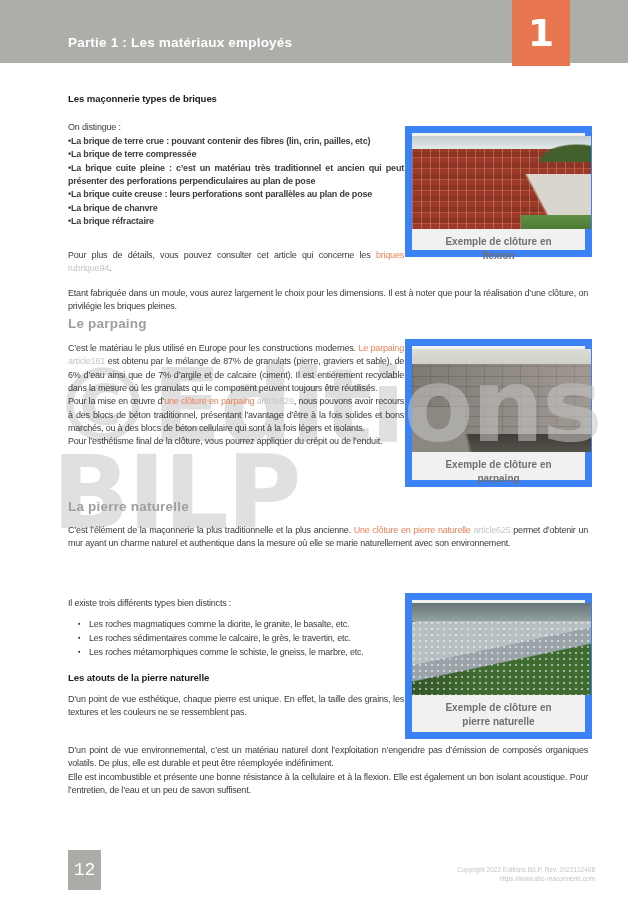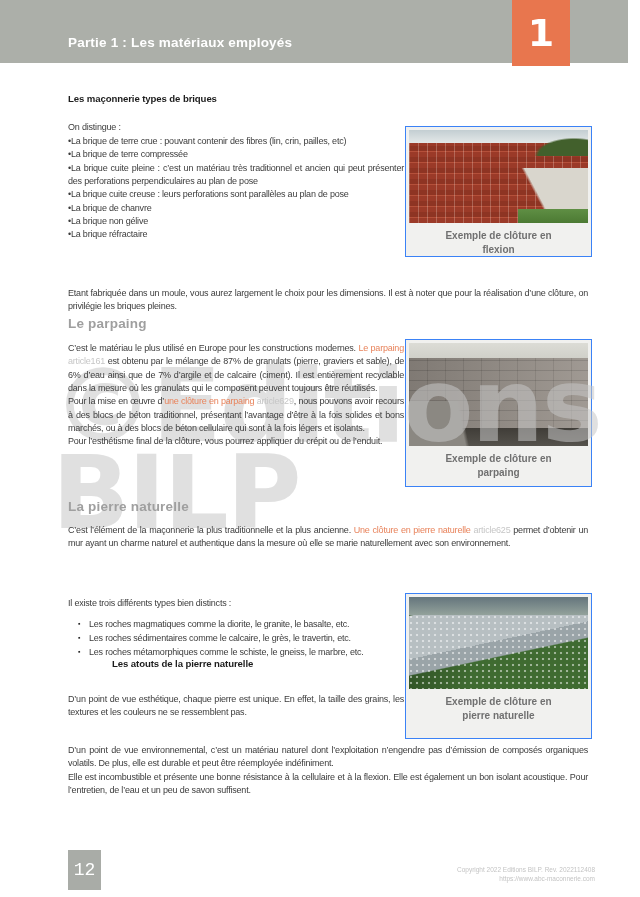--- a/index.html
+++ b/index.html
@@ -15,25 +15,25 @@
 
   
   .t{position:absolute;font-size:9px;line-height:13.35px;letter-spacing:-0.2px;z-index:3;}
   .just{text-align:justify;}
   .subhead{font-size:9.6px;font-weight:bold;color:#1c1c1c;letter-spacing:-0.1px;}
   .grayhead{font-size:13.5px;font-weight:bold;color:#9f9f9f;letter-spacing:.2px;}
   .link{color:#e8835b;}
   .ref{color:#c6c6c6;}
   .t p{margin:0;}
 
-  .b-line{white-space:normal;}
+  .b-line{white-space:normal;font-weight:bold;}
   .sq{display:inline-block;width:11px;font-size:7px;vertical-align:1px;color:#2a2a2a;}
 
   
-  .figure{position:absolute;left:405px;width:187px;background:#f1f1ef;border:1px solid #3b82f6;box-sizing:border-box;z-index:1;}
+  .figure{position:absolute;left:405px;width:187px;background:#f1f1ef;border:7px solid #3b82f6;box-sizing:border-box;z-index:1;}
   .photo{width:179px;margin:3px auto 0;}
   .caption{font-size:10px;line-height:13.5px;font-weight:bold;color:#707070;text-align:center;padding:6px 6px 4px;}
 
   .photo-brick{height:93px;background-color:#a63f2c;
     background-image:
       radial-gradient(ellipse at 80% 100%, #42602c 0 45%, rgba(0,0,0,0) 50%),
       linear-gradient(#c3ced2,#e4e8e8),
       linear-gradient(to top,#4c7a33 0,#5f8f44 100%),
       linear-gradient(62deg, rgba(0,0,0,0) 0 58%, #d9d6cd 60%),
       repeating-linear-gradient(90deg, rgba(255,240,230,.25) 0 1px, rgba(0,0,0,0) 1px 9px),
@@ -117,24 +117,26 @@
 
   <div class="t subhead" style="left:68px;top:92px;">Les maçonnerie types de briques</div>
   <div class="t" style="left:68px;top:121px;">On distingue :</div>
 
   <div class="t" style="left:68px;top:135px;width:336px;">
     <div class="b-line"><span>•</span><span>La brique de terre crue : pouvant contenir des fibres (lin, crin, pailles, etc)</span></div>
     <div class="b-line"><span>•</span><span>La brique de terre compressée</span></div>
     <div class="b-line just"><span>•</span><span>La brique cuite pleine : c’est un matériau très traditionnel et ancien qui peut présenter des perforations perpendiculaires au plan de pose</span></div>
     <div class="b-line"><span>•</span><span>La brique cuite creuse : leurs perforations sont parallèles au plan de pose</span></div>
     <div class="b-line"><span>•</span><span>La brique de chanvre</span></div>
-    <div class="b-line"><span>•</span><span>La brique non gélive</span></div>
     <div class="b-line"><span>•</span><span>La brique réfractaire</span></div>
   </div>
 
+  <div class="t just" style="left:68px;top:249px;width:336px;">
+    <span>Pour plus de détails, vous pouvez consulter cet article qui concerne les </span><span class="link">briques</span><span class="ref"> rubrique94</span><span>.</span>
+  </div>
 
   <div class="t just" style="left:68px;top:287px;width:520px;">Etant fabriquée dans un moule, vous aurez largement le choix pour les dimensions. Il est à noter que pour la réalisation d’une clôture, on privilégie les briques pleines.</div>
 
   <div class="t grayhead" style="left:68px;top:317px;">Le parpaing</div>
   <div class="t just" style="left:68px;top:342px;width:336px;">
     <p><span>C’est le matériau le plus utilisé en Europe pour les constructions modernes. </span><span class="link">Le parpaing</span><span class="ref"> article161</span><span> est obtenu par le mélange de 87% de granulats (pierre, graviers et sable), de 6% d’eau ainsi que de 7% d’argile et de calcaire (ciment). Il est entièrement recyclable dans la mesure où les granulats qui le composent peuvent toujours être réutilisés.</span></p>
     <p><span>Pour la mise en œuvre d’</span><span class="link">une clôture en parpaing</span><span class="ref"> article629</span><span>, nous pouvons avoir recours à des blocs de béton traditionnel, présentant l’avantage d’être à la fois solides et bons marchés, ou à des blocs de béton cellulaire qui sont à la fois légers et isolants.</span></p>
     <p>Pour l’esthétisme final de la clôture, vous pourrez appliquer du crépit ou de l’enduit.</p>
   </div>
 
@@ -144,21 +146,21 @@
   </div>
 
   <div class="t" style="left:68px;top:597px;">Il existe trois différents types bien distincts :</div>
 
   <div class="t" style="left:78px;top:617px;width:330px;line-height:14.2px;">
     <div><span class="sq">▪</span><span>Les roches magmatiques comme la diorite, le granite, le basalte, etc.</span></div>
     <div><span class="sq">▪</span><span>Les roches sédimentaires comme le calcaire, le grès, le travertin, etc.</span></div>
     <div><span class="sq">▪</span><span>Les roches métamorphiques comme le schiste, le gneiss, le marbre, etc.</span></div>
   </div>
 
-  <div class="t subhead" style="left:68px;top:657px;margin-left:44px;">Les atouts de la pierre naturelle</div>
+  <div class="t subhead" style="left:68px;top:671px;">Les atouts de la pierre naturelle</div>
   <div class="t just" style="left:68px;top:693px;width:336px;">D’un point de vue esthétique, chaque pierre est unique. En effet, la taille des grains, les textures et les couleurs ne se ressemblent pas.</div>
 
   <div class="t just" style="left:68px;top:744px;width:520px;">
     <p>D’un point de vue environnemental, c’est un matériau naturel dont l’exploitation n’engendre pas d’émission de composés organiques volatils. De plus, elle est durable et peut être réemployée indéfiniment.</p>
     <p>Elle est incombustible et présente une bonne résistance à la cellulaire et à la flexion. Elle est également un bon isolant acoustique. Pour l’entretien, de l’eau et un peu de savon suffisent.</p>
   </div>
 
   <div class="page-box">
     <span class="page-num">12</span>
   </div>

